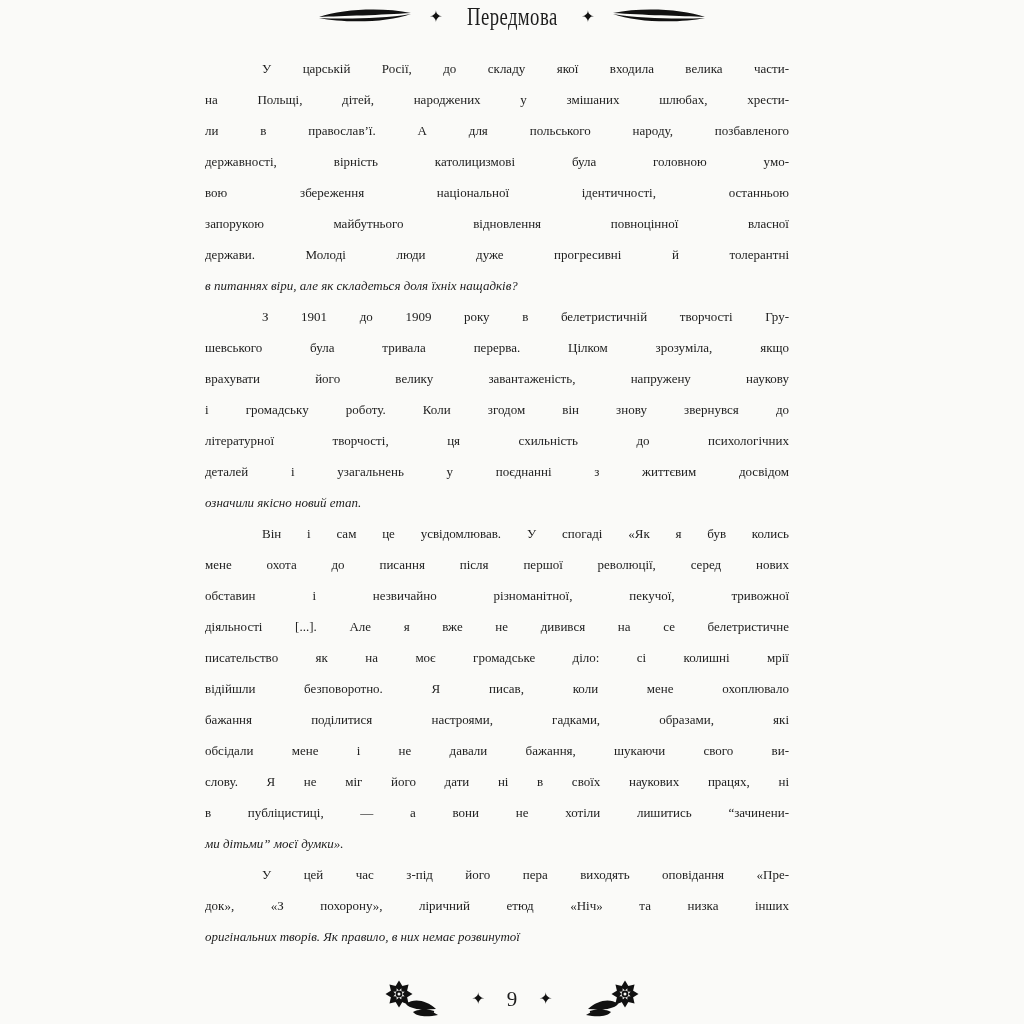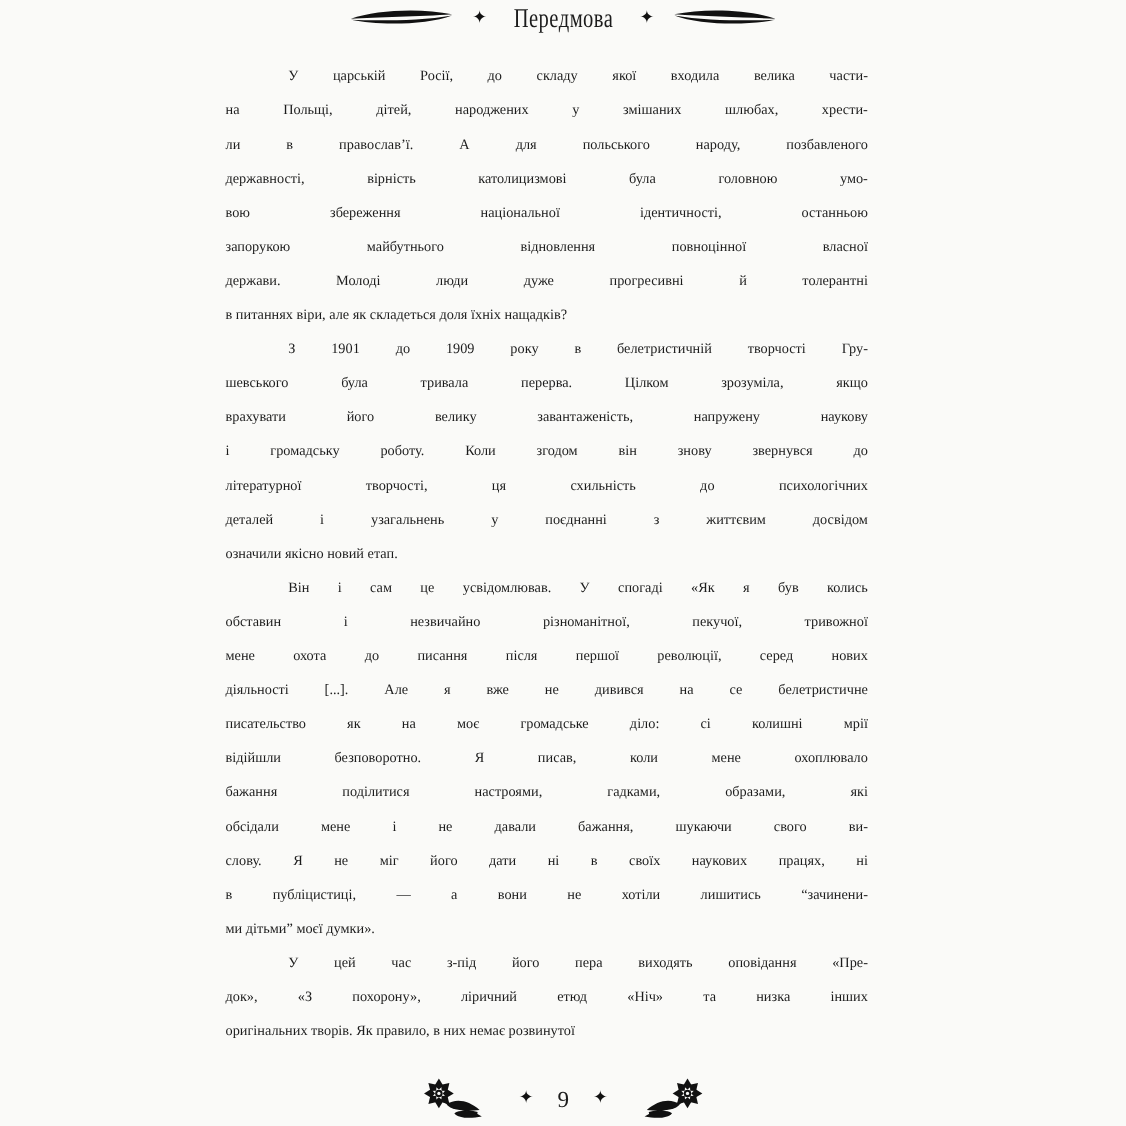--- a/index.html
+++ b/index.html
@@ -57,21 +57,21 @@
     width: 584px;
   }
   .line {
     font-size: 13px;
     line-height: 31px;
     text-align: justify;
     text-align-last: justify;
     white-space: normal;
   }
   .line.first { text-indent: 57px; }
-  .line.plast { text-align-last: left; }
+  .line.plast { text-align-last: left; font-style: italic; }
 
   
   .page-footer {
     position: absolute;
     bottom: 4px;
     left: 0;
     width: 100%;
     height: 42px;
     display: flex;
     align-items: center;
@@ -114,22 +114,22 @@
       <div class="line">держави. Молоді люди дуже прогресивні й толерантні</div>
       <div class="line plast">в питаннях віри, але як складеться доля їхніх нащадків?</div>
       <div class="line first">З 1901 до 1909 року в белетристичній творчості Гру-</div>
       <div class="line">шевського була тривала перерва. Цілком зрозуміла, якщо</div>
       <div class="line">врахувати його велику завантаженість, напружену наукову</div>
       <div class="line">і громадську роботу. Коли згодом він знову звернувся до</div>
       <div class="line">літературної творчості, ця схильність до психологічних</div>
       <div class="line">деталей і узагальнень у поєднанні з життєвим досвідом</div>
       <div class="line plast">означили якісно новий етап.</div>
       <div class="line first">Він і сам це усвідомлював. У спогаді «Як я був колись</div>
+      <div class="line">мене охота до писання після першої революції, серед нових</div>
       <div class="line">обставин і незвичайно різноманітної, пекучої, тривожної</div>
-      <div class="line">мене охота до писання після першої революції, серед нових</div>
       <div class="line">діяльності [...]. Але я вже не дивився на се белетристичне</div>
       <div class="line">писательство як на моє громадське діло: сі колишні мрії</div>
       <div class="line">відійшли безповоротно. Я писав, коли мене охоплювало</div>
       <div class="line">бажання поділитися настроями, гадками, образами, які</div>
       <div class="line">обсідали мене і не давали бажання, шукаючи свого ви-</div>
       <div class="line">слову. Я не міг його дати ні в своїх наукових працях, ні</div>
       <div class="line">в публіцистиці, — а вони не хотіли лишитись “зачинени-</div>
       <div class="line plast">ми дітьми” моєї думки».</div>
       <div class="line first">У цей час з-під його пера виходять оповідання «Пре-</div>
       <div class="line">док», «З похорону», ліричний етюд «Ніч» та низка інших</div>

